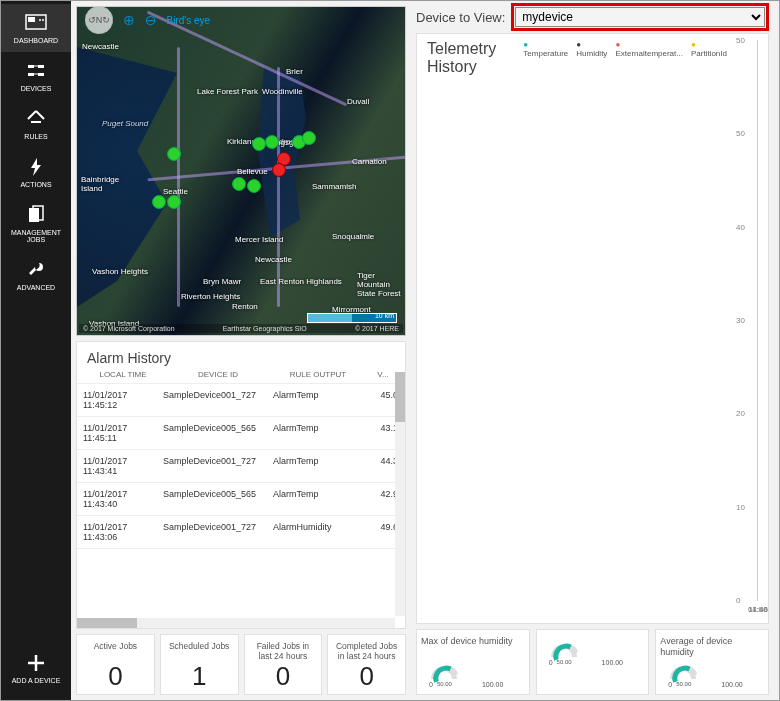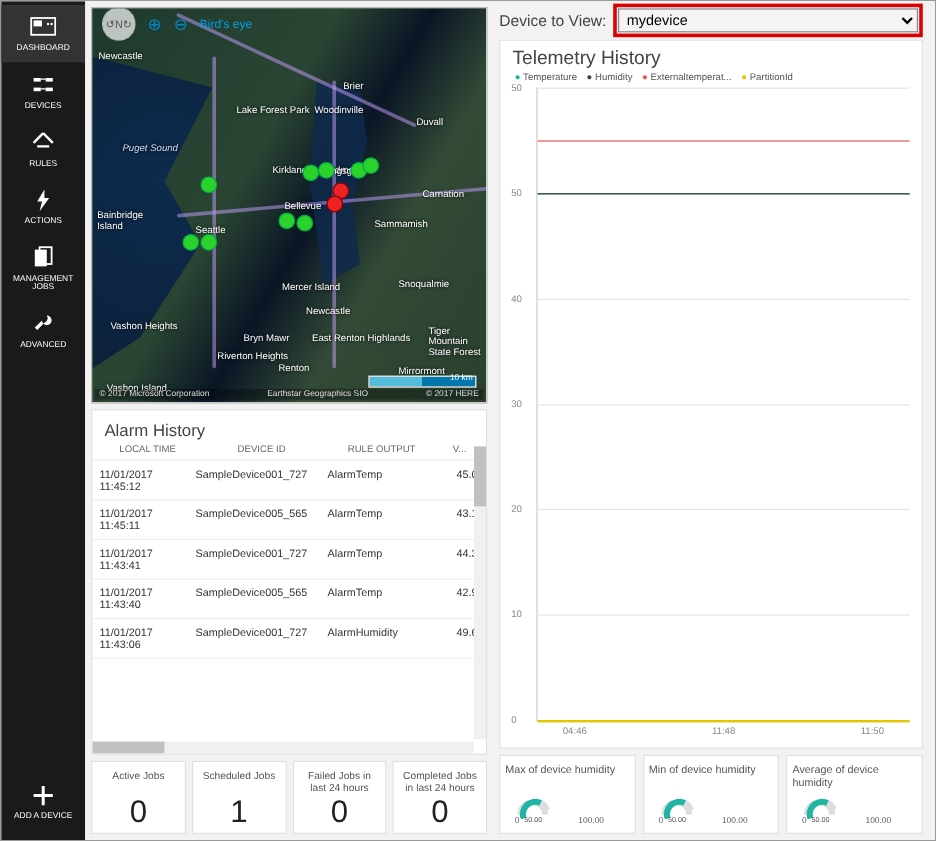--- a/index.html
+++ b/index.html
@@ -47,21 +47,21 @@
   .job-card { flex:1; background:#fff; border:1px solid #e0e0e0; padding:6px 6px 2px; text-align:center; }
   .job-label { font-size:8.5px; color:#555; line-height:1.2; min-height:20px; }
   .job-val { font-size:26px; color:#222; font-weight:300; }
   
   
   .dev-select-row { display:flex; align-items:center; gap:6px; font-size:13px; color:#444; height:22px; }
   .dev-select { flex:1; border:3px solid #d00; padding:1px; }
   .dev-select select { width:100%; font-size:12px; border:1px solid #888; background:#f4f4f4; padding:1px 2px;}
   
   
-  .telem-card { background:#fff; border:1px solid #e0e0e0; flex:1; display:flex; flex-direction:column; position:relative; padding:4px 6px; }
+  .telem-card { background:#fff; border:1px solid #e0e0e0; flex:1; display:flex; flex-direction:row; position:relative; padding:4px 6px; }
   .telem-title { font-size:16px; color:#444; padding:2px 0 0 4px; }
   .legend { display:flex; gap:8px; font-size:8px; color:#555; padding:2px 6px;}
   .legend span::before { content:"● "; }
   .lg-temp::before{ color:#1fb5a3;} .lg-hum::before{color:#444;} .lg-ext::before{color:#e55;} .lg-part::before{color:#e5c500;}
   .plot { flex:1; position:relative; margin:2px 4px 18px 24px; border-left:1px solid #ccc; border-bottom:1px solid #ccc;}
   .plot .hline{position:absolute; left:0; right:0; height:1px;}
   .ylab{ position:absolute; left:-22px; font-size:8px; color:#888; transform:translateY(-50%);}
   .xlab{ position:absolute; bottom:-14px; font-size:8px; color:#888; transform:translateX(-50%);}
   
   
@@ -330,21 +330,20 @@
     <div class="gauge-arc"></div>
             <div class="gauge-arc fill"></div>
     <div class="gauge-scale">
               <span>0</span>
               <span style="font-size:6px;margin-left:-26px;">50.00</span>
               <span>100.00</span>
             </div>
   </div>
         </div>
         <div class="gauge-card">
-          <div class="gauge-title">Min of device humidity</div>
   <div class="gauge-svg">
     <div class="gauge-arc"></div>
             <div class="gauge-arc fill"></div>
     <div class="gauge-scale">
               <span>0</span>
               <span style="font-size:6px;margin-left:-26px;">50.00</span>
               <span>100.00</span>
             </div>
   </div>
         </div>

